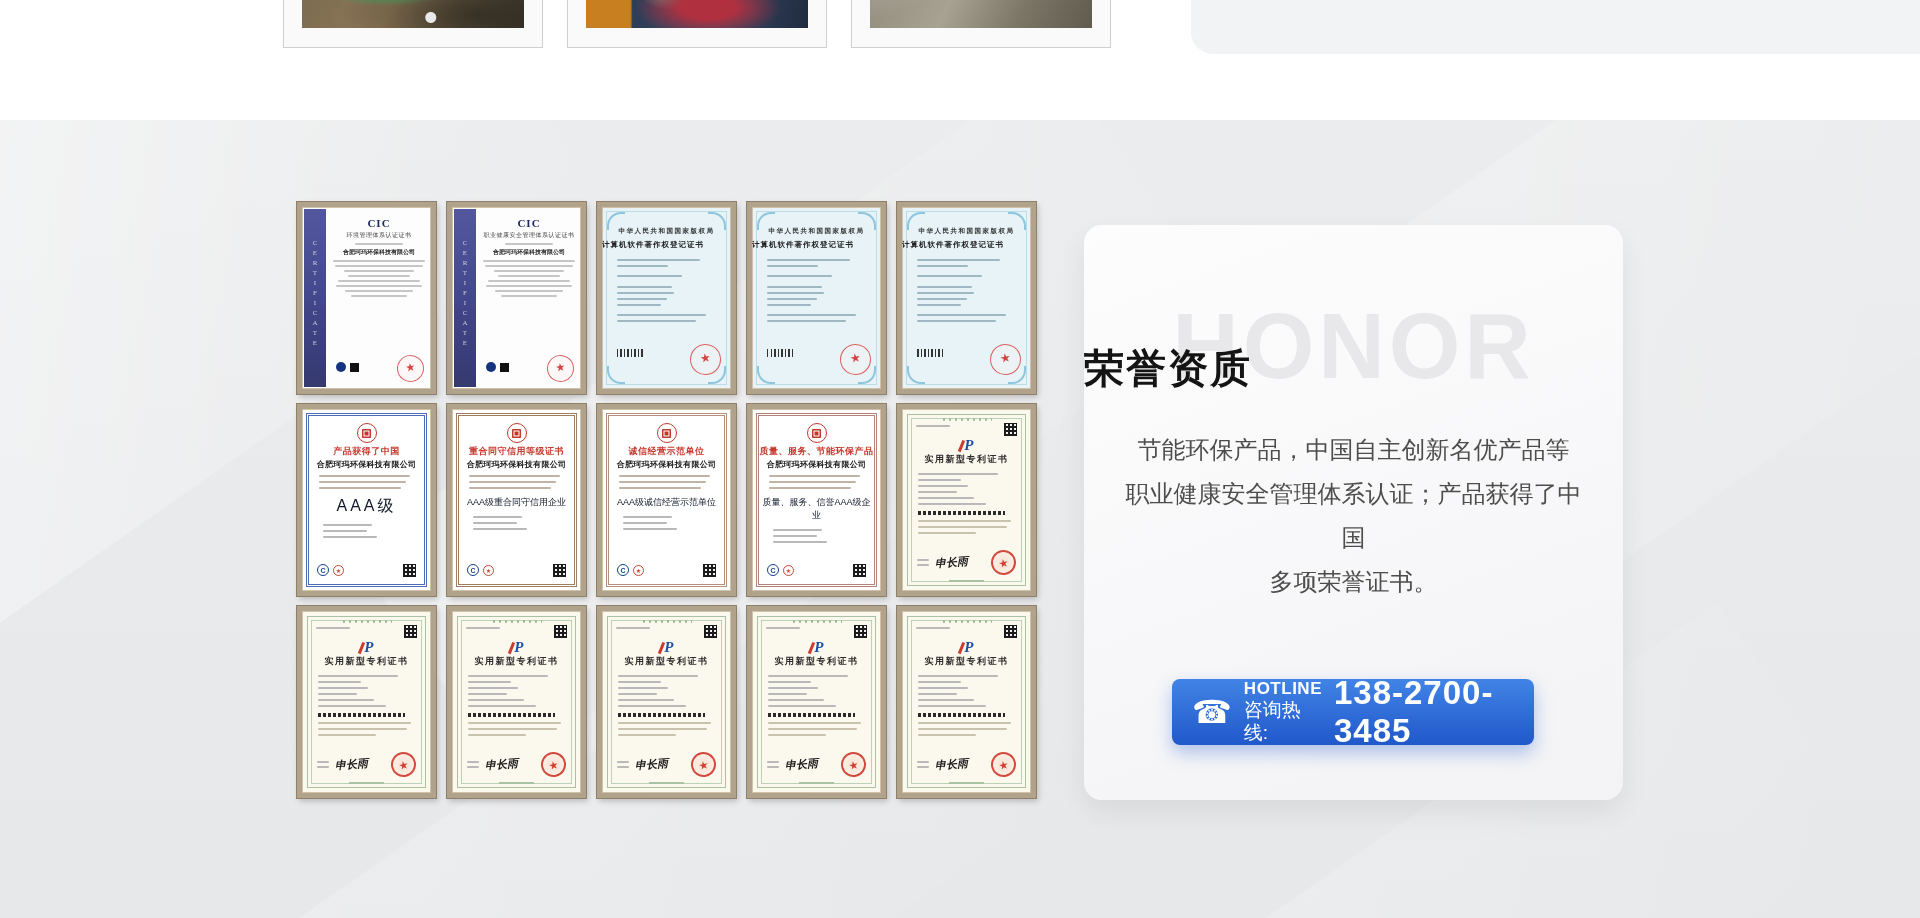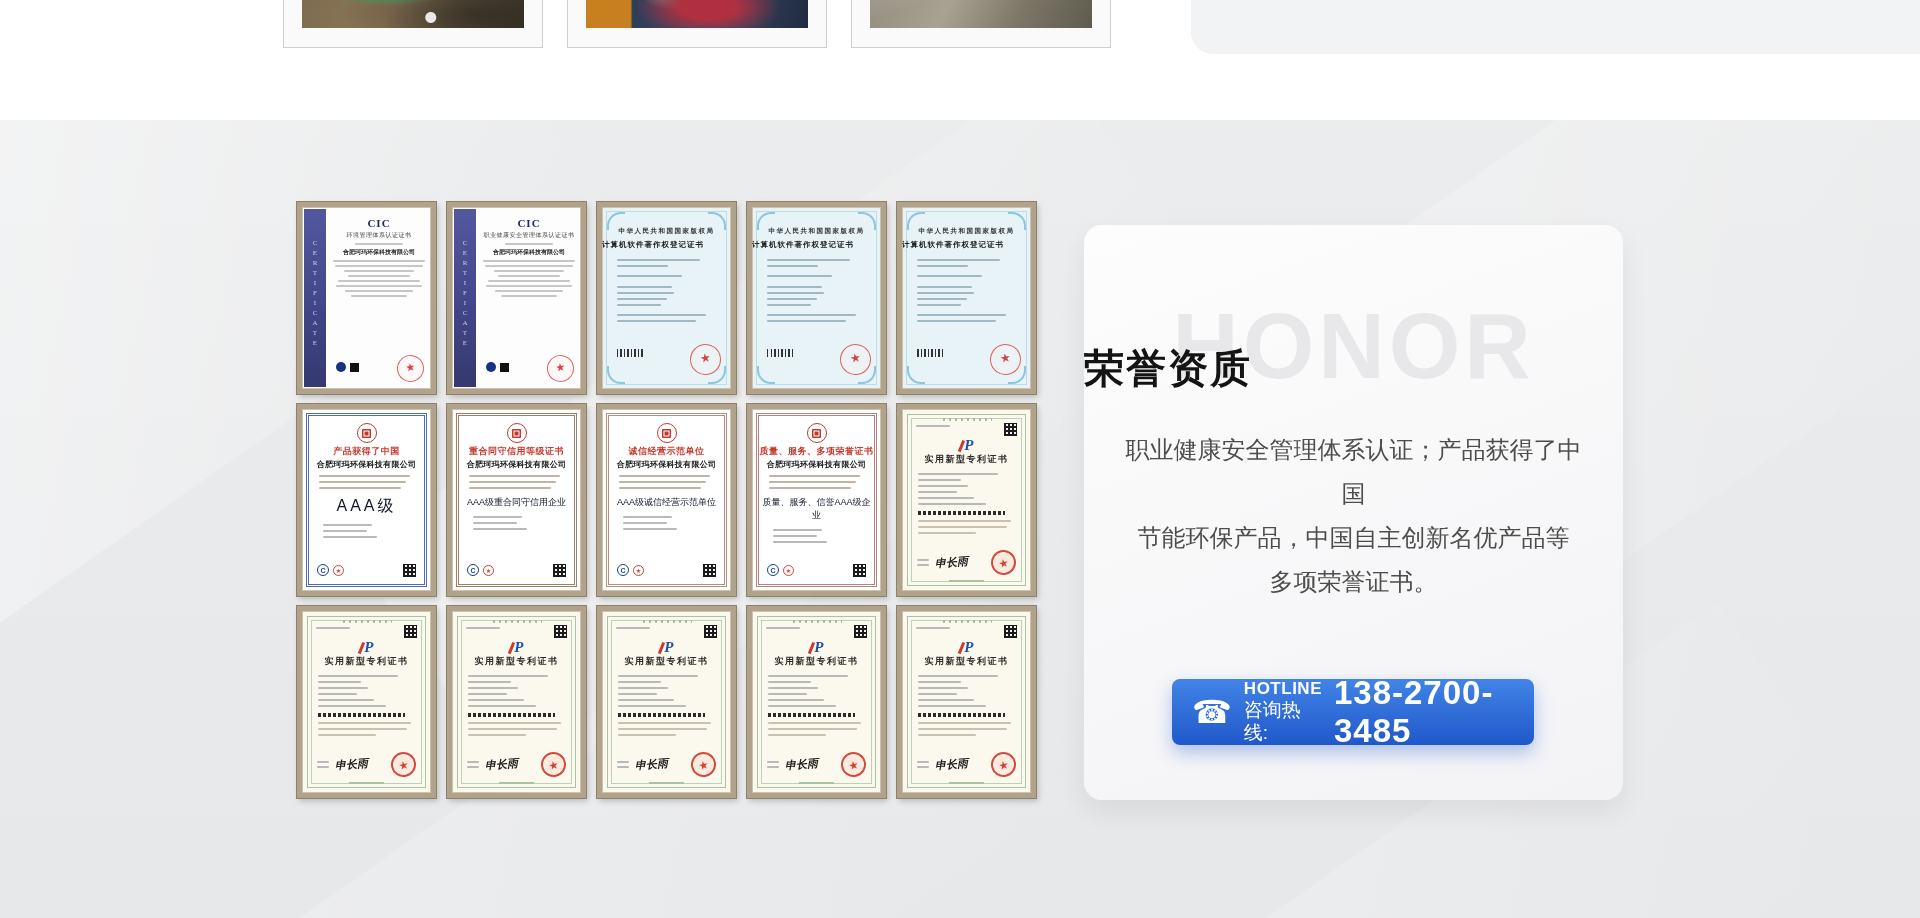--- a/index.html
+++ b/index.html
@@ -373,21 +373,21 @@
         <span class="lg-star">★</span>
         <span class="lg-qr"></span>
       </div>
     </div>
   </div>
         <div class="cert credit grade-normal" style="--accent: #b5837c;">
     <div class="credit-inner">
       <div class="credit-seal">
               <div class="seal-core"></div>
             </div>
-      <div class="credit-title">质量、服务、多项荣誉证书</div>
+      <div class="credit-title">质量、服务、节能环保产品</div>
       <div class="credit-company">合肥珂玛环保科技有限公司</div>
       <div class="credit-text">
         <span class="bar-l" style="width:96%"></span>
               <span class="bar-l" style="width:92%"></span>
         <span class="bar-l" style="width:86%"></span>
       </div>
       <div class="credit-grade">质量、服务、信誉AAA级企业</div>
       <div class="credit-dates">
         <span class="bar-l" style="width:56%"></span>
               <span class="bar-l" style="width:50%"></span>
@@ -603,22 +603,22 @@
         <span class="pt-stamp">★</span>
       </div>
     </div>
   </div>
       </div>
 
     <div class="honor-panel">
       <div class="watermark">HONOR</div>
       <h2 class="panel-title">荣誉资质</h2>
       <div class="panel-desc">
+        <div>节能环保产品，中国自主创新名优产品等</div>
         <div>职业健康安全管理体系认证；产品获得了中国</div>
-        <div>节能环保产品，中国自主创新名优产品等</div>
         <div>多项荣誉证书。</div>
       </div>
       <div class="hotline-btn" style="background: linear-gradient(rgb(65, 132, 230) 0%, rgb(32, 88, 202) 100%);">
         <span class="phone-ic">☎</span>
         <span class="hl-labels">
           <span class="hl-en">HOTLINE</span>
           <span class="hl-zh">咨询热线:</span>
         </span>
         <span class="hl-number">138-2700-3485</span>
       </div>

